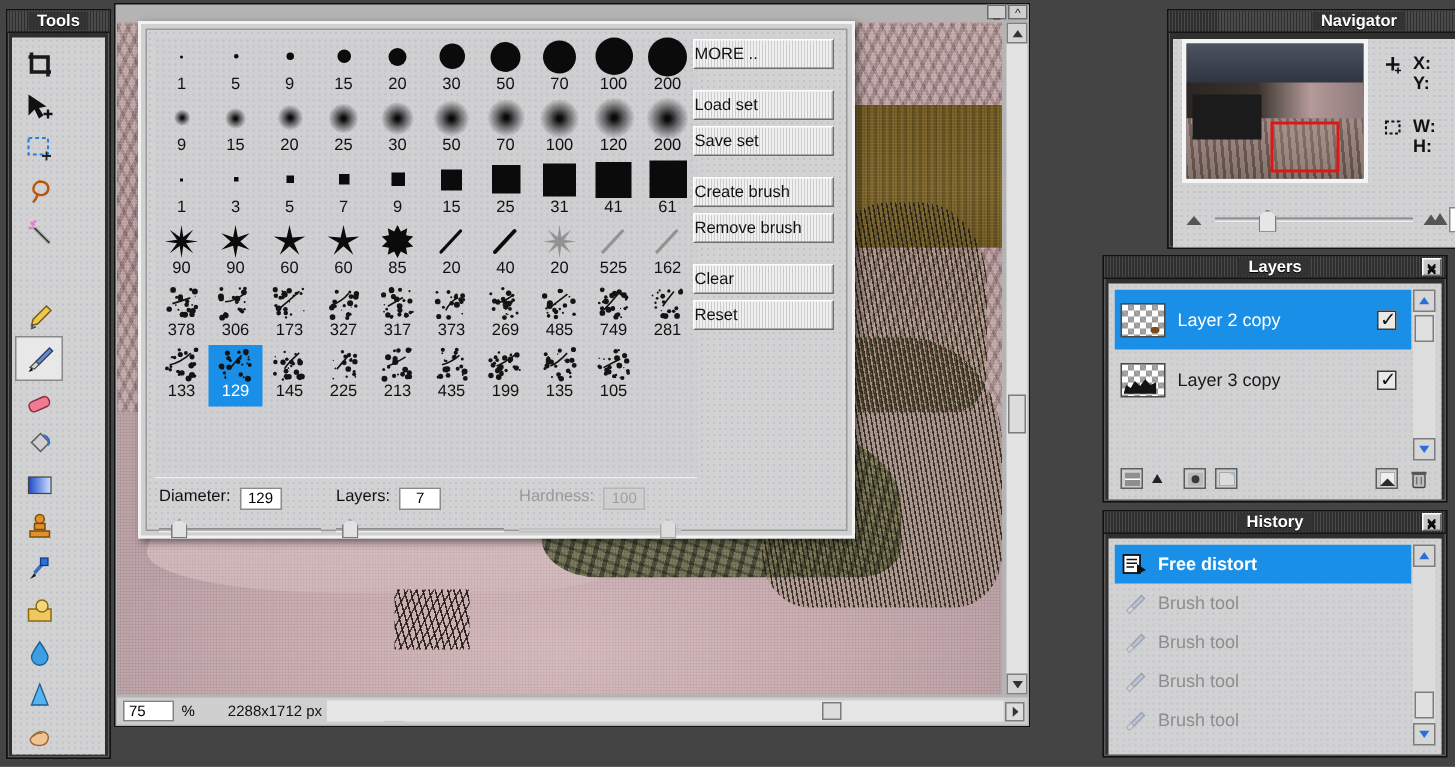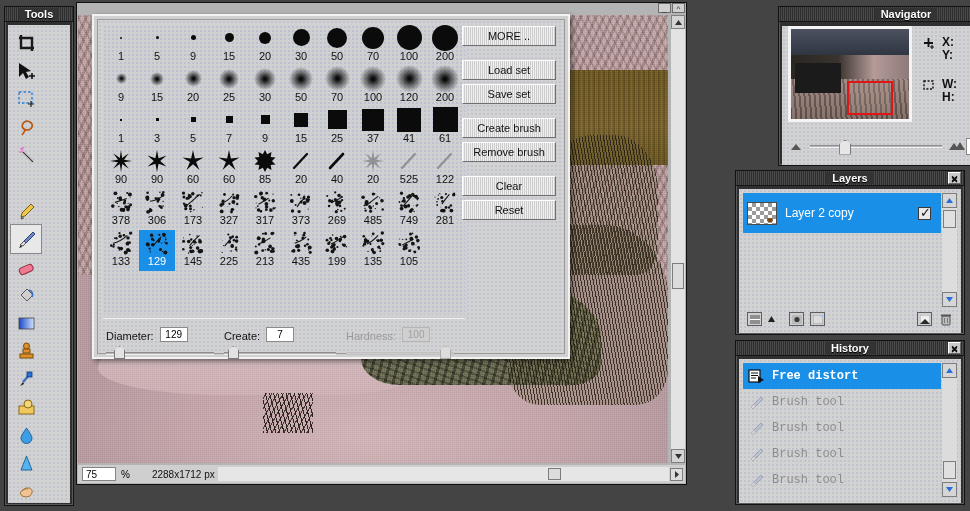--- a/index.html
+++ b/index.html
@@ -139,38 +139,38 @@
   .bcell.sel .lbl { color:#fff; }
   .dot { background:#0b0b0b; border-radius:50%; }
   .sq  { background:#0b0b0b; }
 
   .sep { position:absolute; left:5px; top:298px; width:362px; height:1px; background:#a9a9a9;
          border-bottom:1px solid #f0f0f0; }
 
   .params { position:absolute; left:8px; top:305px; width:360px; height:42px;
             display:flex; align-items:flex-start; }
   .pgroup { display:flex; flex-direction:column; }
-  .prow { display:flex; align-items:flex-end; height:17px; }
+  .prow { display:flex; align-items:flex-start; height:17px; }
   .plabel { font-size:11px; color:#111; }
   .plabel.dim { color:#9a9a9a; }
   .pfield { width:28px; height:15px; background:#fff; border:1px solid #8b8b8b;
             font-size:10px; text-align:center; line-height:14px; margin-left:6px; }
   .pfield.dim { background:#cfcfcf; color:#9f9f9f; border-color:#b5b5b5; }
   .slider { position:relative; height:14px; margin-top:3px; }
   .slider .track { position:absolute; top:7px; left:0; right:0; height:3px;
                    background:#b5b5b5; border-top:1px solid #8d8d8d; border-bottom:1px solid #f0f0f0;}
   .slider .knob { position:absolute; top:1px; width:11px; height:13px; background:#e2e2e2;
                   border:1px solid #7a7a7a; cursor:pointer;
                   clip-path: polygon(50% 0,100% 32%,100% 100%,0 100%,0 32%); }
 
   .bbtns { position:absolute; right:6px; top:6px; width:96px; }
   .bbtn { width:94px; height:20px; margin-bottom:4px; background:#dedede;
           border-top:1px solid #ffffff; border-left:1px solid #ffffff;
           border-right:1px solid #6f6f6f; border-bottom:1px solid #6f6f6f;
-          font-size:11px; text-align:center; line-height:18px; color:#111; cursor:pointer;
+          font-size:11px; text-align:left; line-height:18px; color:#111; cursor:pointer;
           background-image: repeating-linear-gradient(90deg, rgba(255,255,255,.55) 0 1px, rgba(150,150,150,.25) 1px 2px);
   }
   .bbtn.gap { margin-top:14px; }
 
   
   #navigator { left:778px; top:6px; width:256px; height:160px; }
   #layers    { left:735px; top:170px; width:230px; height:165px; }
   #history   { left:735px; top:340px; width:230px; height:165px; }
 
   .nav-thumb { width:124px; height:96px; background:#2a2a2a; border:3px solid #f4f4f4;
@@ -600,21 +600,21 @@
             <div class="bcell">
               <div class="glyph">
                 <span class="sq" style="width:19px;height:19px"></span>
               </div>
               <div class="lbl">25</div>
             </div>
             <div class="bcell">
               <div class="glyph">
                 <span class="sq" style="width:22px;height:22px"></span>
               </div>
-              <div class="lbl">37</div>
+              <div class="lbl">31</div>
             </div>
             <div class="bcell">
               <div class="glyph">
                 <span class="sq" style="width:24px;height:24px"></span>
               </div>
               <div class="lbl">41</div>
             </div>
             <div class="bcell">
               <div class="glyph">
                 <span class="sq" style="width:25px;height:25px"></span>
@@ -694,21 +694,21 @@
                 </svg>
               </div>
               <div class="lbl">525</div>
             </div>
             <div class="bcell">
               <div class="glyph">
                 <svg width="24" height="24" viewBox="0 0 24 24" style="opacity:0.3">
                   <path d="M5 19 L18 5" stroke="#0b0b0b" stroke-width="2.2" stroke-linecap="round"></path>
                 </svg>
               </div>
-              <div class="lbl">122</div>
+              <div class="lbl">162</div>
             </div>
           </div>
           <div class="brow">
             <div class="bcell">
               <div class="glyph">
                 <svg width="26" height="26" viewBox="0 0 26 26">
                   <circle cx="9.2" cy="14.4" r="0.6" fill="#141414"></circle>
                   <circle cx="17.5" cy="13.6" r="0.4" fill="#141414"></circle>
                   <circle cx="12.3" cy="8.9" r="1.7" fill="#141414"></circle>
                   <circle cx="22.2" cy="8.5" r="0.4" fill="#141414"></circle>
@@ -1283,21 +1283,21 @@
             <span class="pfield">129</span>
           </div>
           <div class="slider" style="width:108px;">
             <div class="track"></div>
             <div class="knob" style="left:8px;"></div>
           </div>
         </div>
 
         <div class="pgroup" style="width:122px;">
           <div class="prow">
-            <span class="plabel">Create:</span>
+            <span class="plabel">Layers:</span>
             <span class="pfield">7</span>
           </div>
           <div class="slider" style="width:112px;">
             <div class="track"></div>
             <div class="knob" style="left:4px;"></div>
           </div>
         </div>
 
         <div class="pgroup" style="width:116px;">
           <div class="prow">
@@ -1383,20 +1383,27 @@
     </div>
     <div class="pal-body panel-dotted" style="height:144px;position:relative;">
       <div class="layer-list" id="layer-list">
           <div class="layer-row sel">
             <div class="lthumb">
               <div style="position:absolute;left:19px;bottom:2px;width:6px;height:4px;background:#7a4b18;border-radius:2px"></div>
             </div>
             <div class="lname">Layer 2 copy</div>
             <div class="lcheck"></div>
           </div>
+          <div class="layer-row">
+            <div class="lthumb">
+              <div style="position:absolute;left:1px;bottom:1px;width:22px;height:13px;background:#141414;clip-path:polygon(0 100%,8% 55%,22% 70%,34% 35%,50% 60%,66% 25%,82% 55%,100% 40%,100% 100%)"></div>
+            </div>
+            <div class="lname">Layer 3 copy</div>
+            <div class="lcheck"></div>
+          </div>
         </div>
 
       <div class="pal-scroll">
         <div class="sb">
           <svg width="7" height="5" viewBox="0 0 7 5">
               <polygon points="3.5,0 7,5 0,5" fill="#2a6fd8"></polygon>
             </svg>
         </div>
         <div class="thmb"></div>
         <div class="sb bot">
@@ -1444,21 +1451,21 @@
         </div>
       </div>
     </div>
   </div>
 
   <div id="history" class="palette">
     <div class="pal-title">
       <span class="t">History</span>
       <div class="pal-close">✕</div>
     </div>
-    <div class="pal-body panel-dotted" style="height:144px;position:relative;font-family:Liberation Mono, monospace;">
+    <div class="pal-body panel-dotted" style="height:144px;position:relative;">
       <div class="hist-list" id="hist-list">
           <div class="hist-row sel">
             <svg width="17" height="15" viewBox="0 0 17 15">
               <rect x="1" y="1" width="11" height="12" fill="#fff" stroke="#111" stroke-width="1.2"></rect>
               <path d="M3 4 h7 M3 6.5 h7 M3 9 h5" stroke="#111" stroke-width="1"></path>
               <polygon points="10,7 16,11 10,14" fill="#111"></polygon>
             </svg>
             <div class="hname">Free distort</div>
           </div>
           <div class="hist-row">

